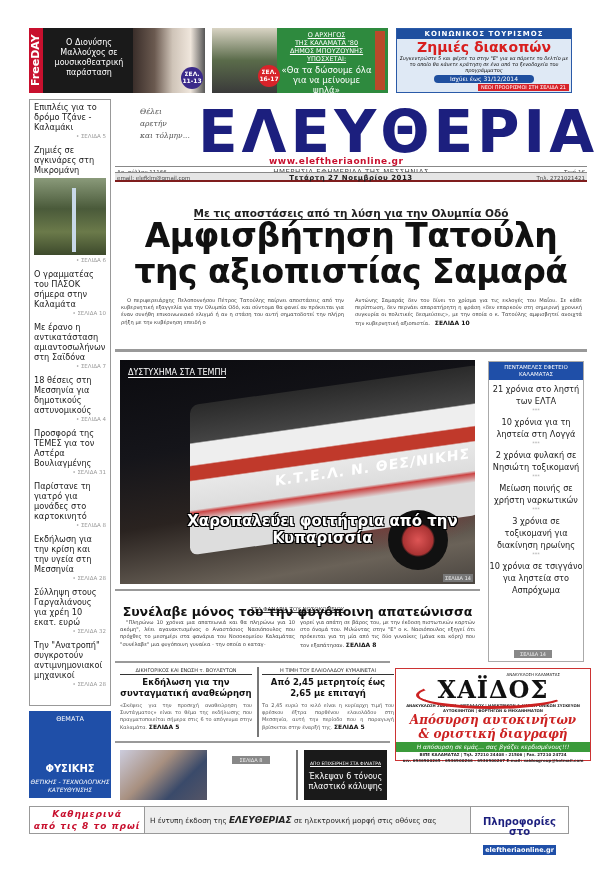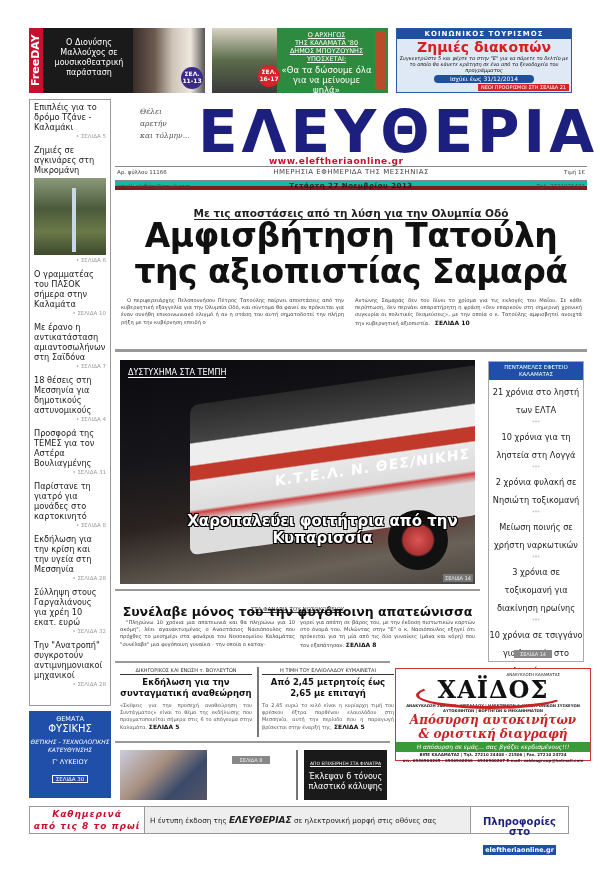--- a/index.html
+++ b/index.html
@@ -28,32 +28,32 @@
 
   
   #leftcol { position: absolute; left: 29px; top: 99px; width: 82px; height: 607px; border: 1px solid #999; padding: 2px 4px; }
   .lc-item { font-size: 8.2px; line-height: 10px; color: #222; }
   .lc-page { font-size: 5.5px; color: #999; text-align: right; line-height: 9px; margin-bottom: 4px; }
   .lc-photo { height: 77px; margin: 3px 0 1px; background: linear-gradient(180deg,#8a9a7a,#4a5a3a 40%,#6b7a4a 70%,#3d4a2c); position: relative; }
   .lc-photo::after { content: ""; position: absolute; left: 38px; top: 10px; width: 4px; height: 64px; background: #c8d8e8; }
 
   #physics { position: absolute; left: 29px; top: 711px; width: 82px; height: 87px; background: #1f4fa8; color: #fff; text-align: center; padding-top: 4px; }
   #physics .l1 { font-size: 6.5px; }
-  #physics .l2 { font-size: 10px; font-weight: normal; line-height: 12px; }
+  #physics .l2 { font-size: 10px; font-weight: bold; line-height: 12px; margin-top: 40px; }
   #physics .l3 { font-size: 6px; font-style: italic; line-height: 8px; margin-top: 3px; }
   #physics .l4 { font-size: 6.5px; margin-top: 4px; }
   #physics .l5 { display: inline-block; border: 1px solid #fff; font-size: 5.5px; padding: 0 3px; margin-top: 3px; }
 
   
   #motto { position: absolute; left: 140px; top: 106px; font-family: "DejaVu Serif", serif; font-style: italic; font-size: 7.5px; line-height: 12px; color: #555; }
   #logo { position: absolute; left: 198px; top: 100px; width: 400px; height: 64px; font-family: "DejaVu Sans", sans-serif; font-weight: bold; font-size: 58px; letter-spacing: 4px; color: #1c1f7e; line-height: 64px; }
   #site { position: absolute; left: 269px; top: 156px; color: #c8102e; font-size: 9px; font-weight: bold; letter-spacing: 0.5px; }
   .mrow { position: absolute; left: 115px; width: 472px; height: 10px; font-size: 5.5px; color: #444; line-height: 10px; border-top: 1px solid #888; }
   #mrow1 { top: 166px; }
-  #mrow2 { top: 180px; border-bottom: 4px solid #7f1d1d; background: #14b8a6; }
+  #mrow2 { top: 172px; border-bottom: 2px solid #7f1d1d; background: #e5e5e5; }
   .mrow .c { position: absolute; left: 0; right: 0; text-align: center; }
   .mrow .r { position: absolute; right: 2px; }
   #mrow1 .c { font-size: 7px; letter-spacing: 0.5px; }
   #mrow2 .c { font-size: 7px; font-weight: bold; letter-spacing: 0.5px; color: #222; }
 
   
   #kicker { position: absolute; left: 115px; top: 202px; width: 472px; text-align: center; }
   #kicker span { font-size: 10.5px; font-weight: bold; border-bottom: 1px solid #222; }
   #headline { position: absolute; left: 115px; top: 218px; width: 472px; text-align: center; font-weight: bold; font-size: 33px; line-height: 36px; color: #111; letter-spacing: -0.5px; }
   .body2 { position: absolute; font-size: 5.2px; line-height: 7.2px; color: #444; text-align: justify; }
@@ -67,21 +67,21 @@
   #bus { position: absolute; left: 70px; top: 25px; width: 290px; height: 150px; background: linear-gradient(180deg,#2a2a2a 0%,#444 25%,#eee 26%,#eee 40%,#c0392b 41%,#c0392b 50%,#e8e8e8 51%,#ddd 70%,#c44 72%,#ddd 78%); transform: skewY(-8deg); border-radius: 8px; }
   #bus-label { position: absolute; left: 155px; top: 99px; color: #fff; font-size: 14px; letter-spacing: 1px; transform: skewY(-8deg); font-weight: bold; }
   #photo-kicker { position: absolute; left: 8px; top: 8px; color: #fff; font-size: 8px; border-bottom: 1px solid #fff; }
   #photo-title { position: absolute; left: 50px; top: 153px; color: #fff; font-weight: bold; font-size: 15px; line-height: 17px; text-align: center; text-shadow: 1px 1px 0 #000, -1px -1px 0 #000, 1px -1px 0 #000, -1px 1px 0 #000; }
   #photo-page { position: absolute; right: 2px; bottom: 2px; background: #777; color: #eee; font-size: 5px; padding: 1px 2px; }
   #wheel { position: absolute; left: 268px; top: 150px; width: 60px; height: 60px; border-radius: 50%; background: radial-gradient(circle,#d55 0%,#a33 35%,#111 40%); }
 
   
   #court { position: absolute; left: 488px; top: 361px; width: 96px; height: 301px; border: 1px solid #aaa; text-align: center; }
   #court .hdr { background: #1f4fa8; color: #fff; font-size: 5.5px; line-height: 7px; padding: 2px 0; }
-  #court .it { font-size: 8.2px; line-height: 18px; color: #222; margin-top: 3px; }
+  #court .it { font-size: 8.2px; line-height: 12px; color: #222; margin-top: 3px; }
   #court .sep { font-size: 5px; color: #aaa; line-height: 6px; }
   #court .pg { position: absolute; left: 25px; bottom: 3px; background: #888; color: #eee; font-size: 5px; padding: 1px 6px; }
 
   
   #s2-kicker { position: absolute; left: 115px; top: 596px; width: 365px; text-align: center; }
   #s2-kicker span { font-size: 5.5px; border-bottom: 1px solid #333; color: #333; }
   #s2-title { position: absolute; left: 115px; top: 604px; width: 365px; text-align: center; font-size: 12.5px; font-weight: bold; color: #111; }
   #s2-a { left: 120px; top: 619px; width: 175px; text-indent: 6px; }
   #s2-b { left: 300px; top: 619px; width: 175px; }
 

